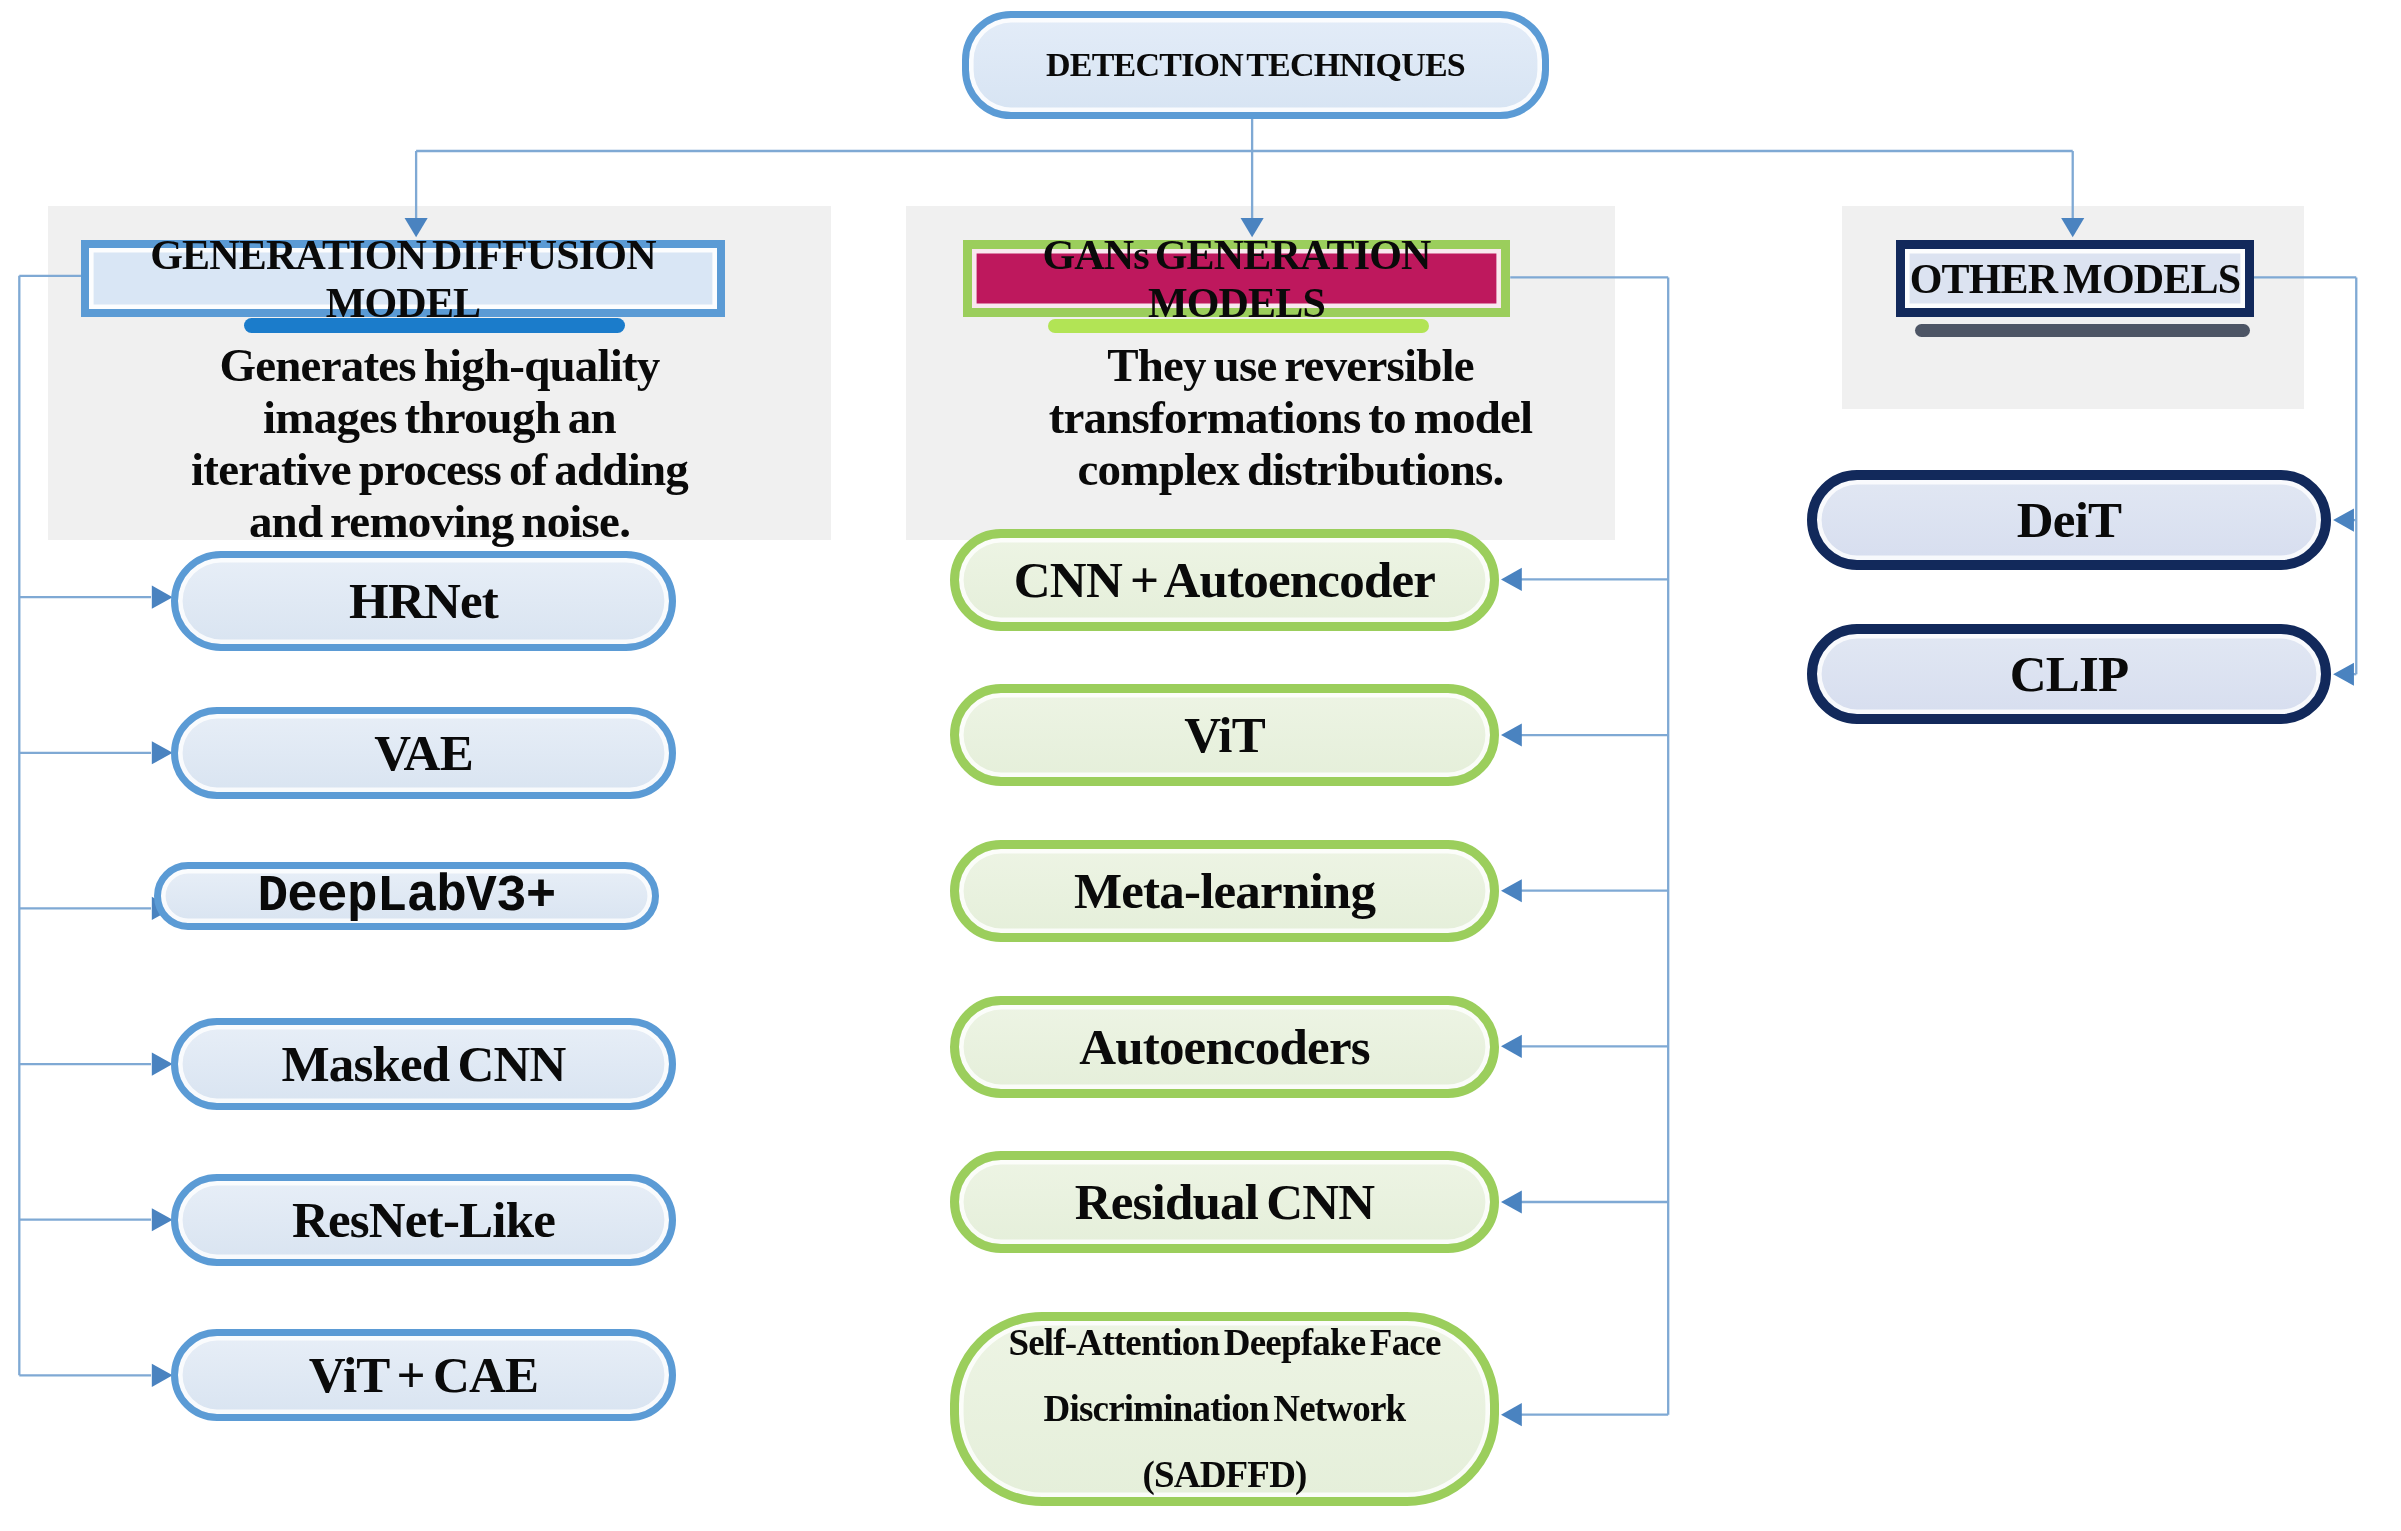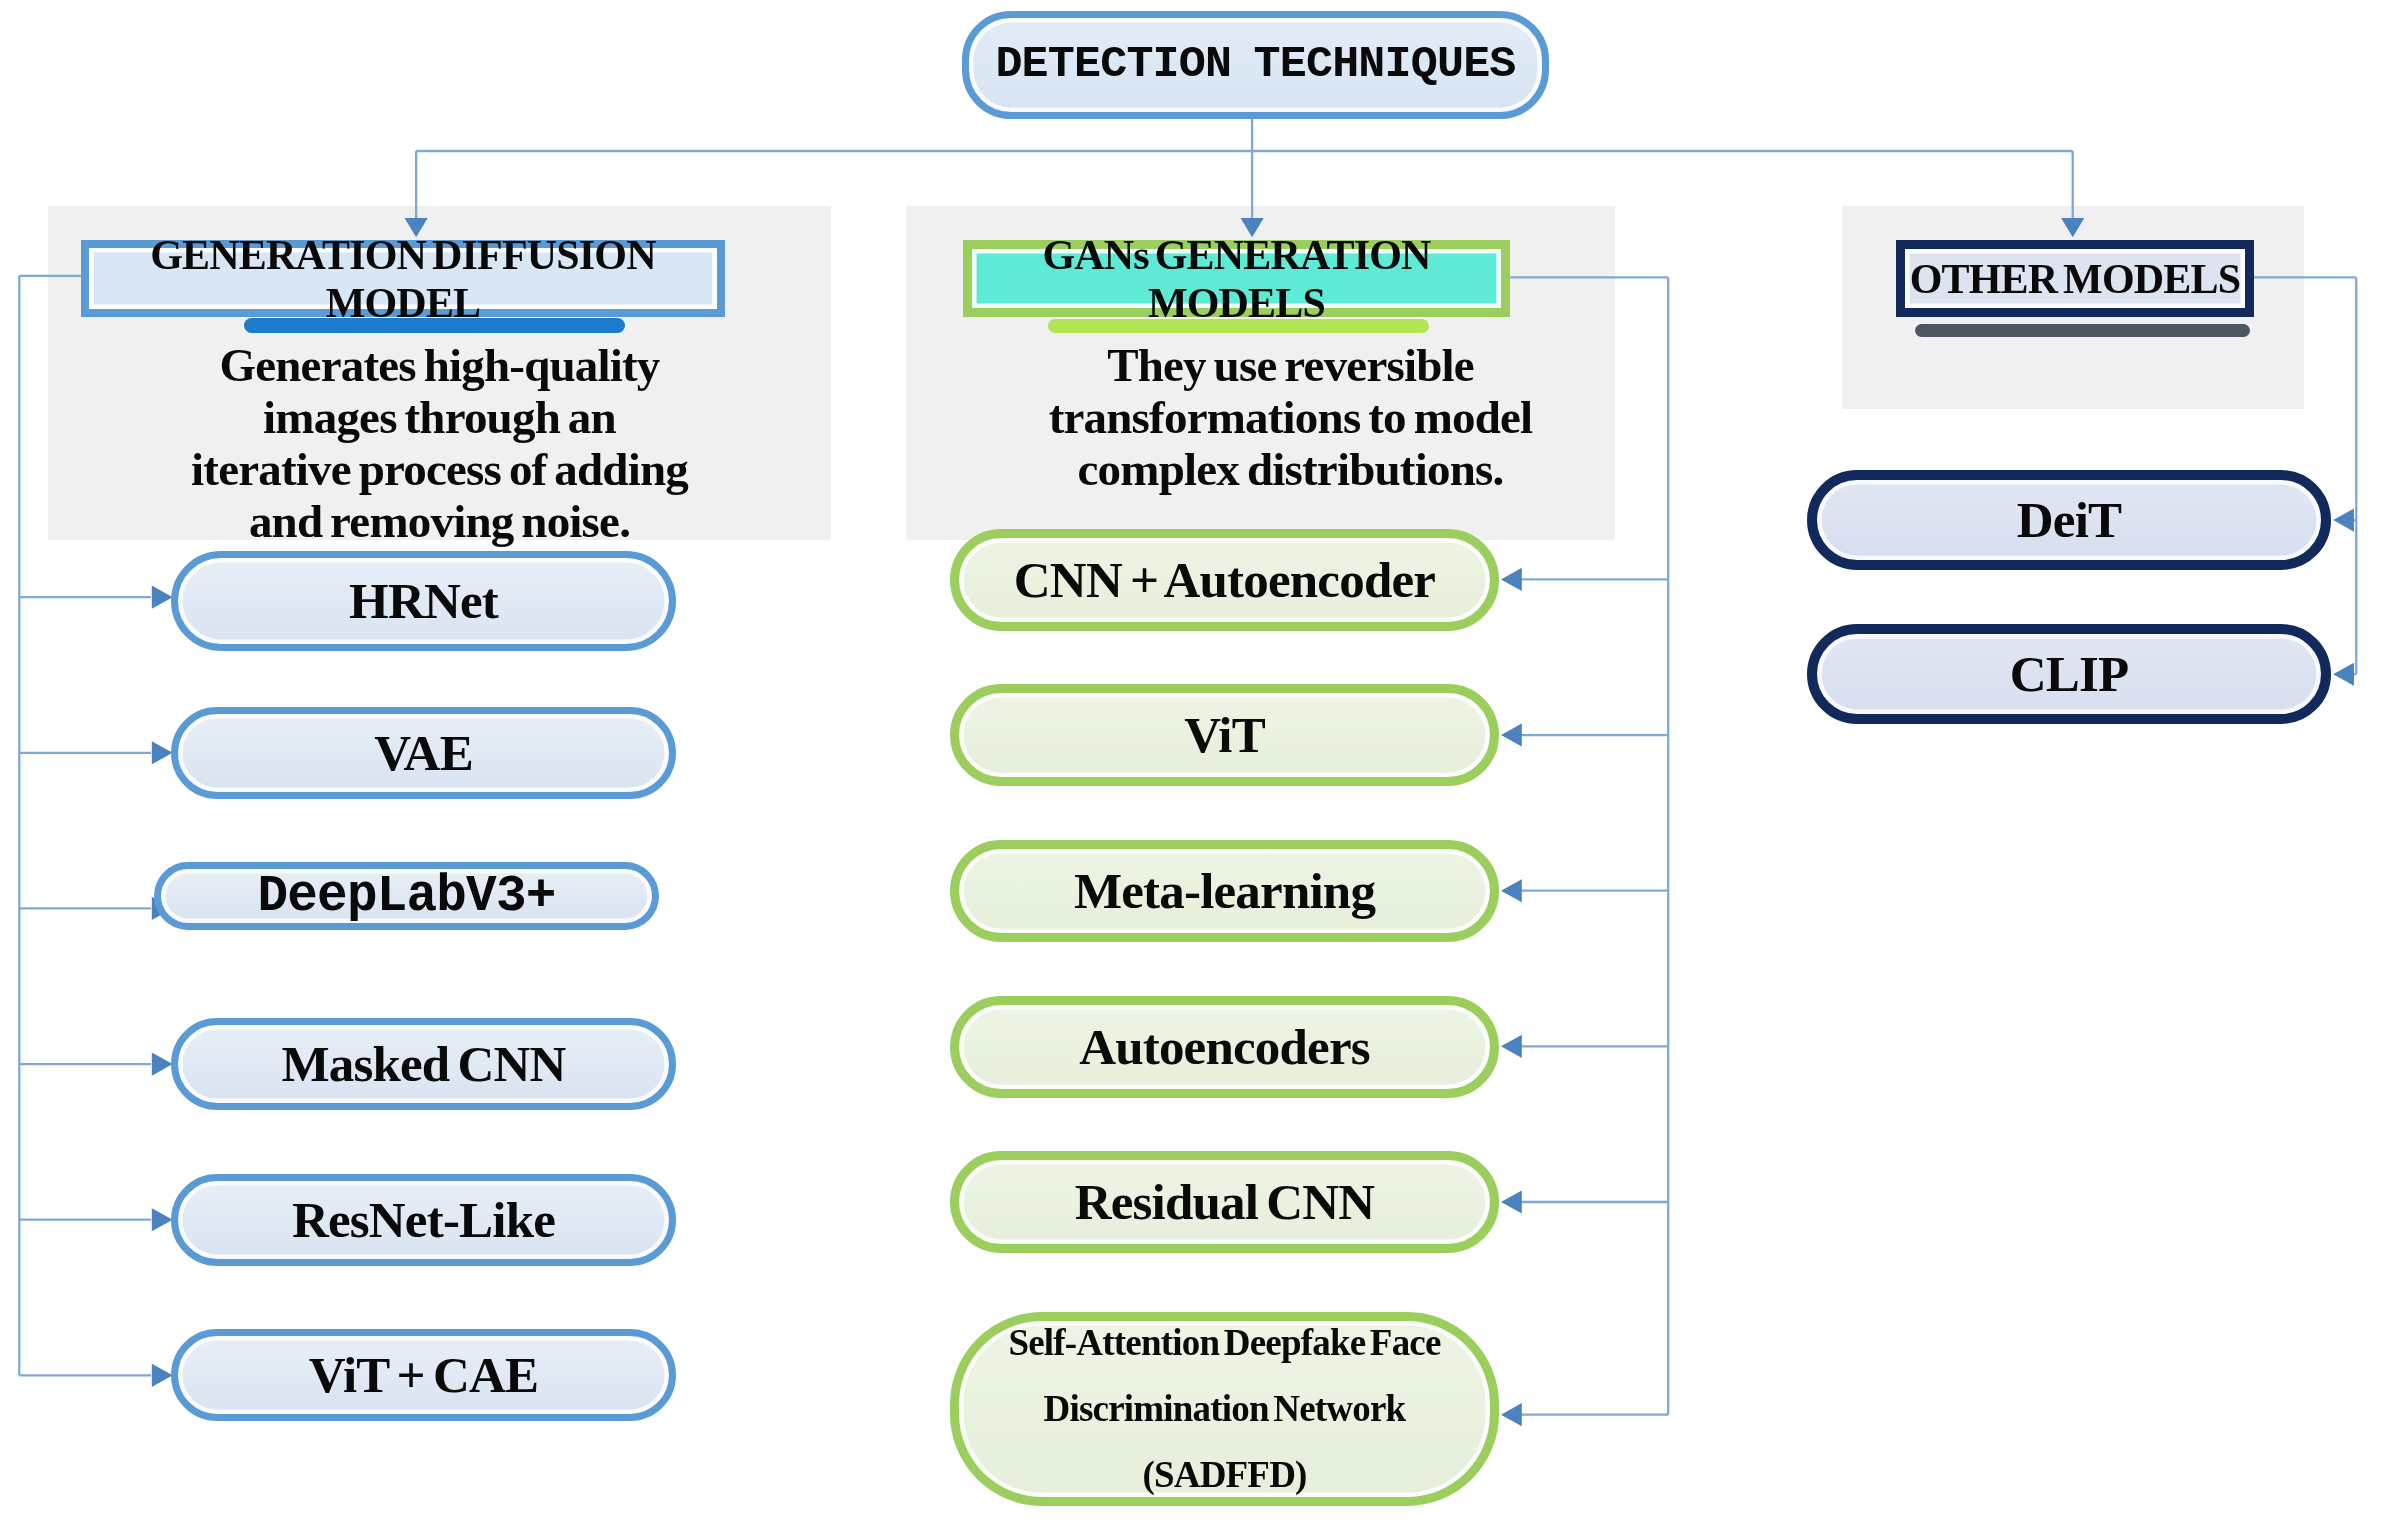--- a/index.html
+++ b/index.html
@@ -16,26 +16,25 @@
   .panel{position:absolute; background:var(--panel);}
   .node{
     position:absolute; box-sizing:border-box; display:flex; flex-direction:column;
     align-items:center; justify-content:center; text-align:center;
     font-weight:bold; color:var(--text); letter-spacing:-0.8px; word-spacing:-3.9px;
   }
   .topbox{
     background:linear-gradient(180deg,#E3ECF8,#D7E4F3);
     border:7.7px solid var(--blue-border); border-radius:49px;
     box-shadow:inset 0 0 0 4.6px rgba(255,255,255,.85);
-    font-size:45px;
-    font-family:Liberation Mono, monospace;
+    font-size:34px;
   }
   .header{font-size:42px; box-shadow:inset 0 0 0 4.6px rgba(255,255,255,.9);}
   .header-blue{background:#D9E6F5; border:8.5px solid var(--blue-border);}
-  .header-green{background:#5eead4; border:9.2px solid var(--green-border);}
+  .header-green{background:#be185d; border:9.2px solid var(--green-border);}
   .header-navy{background:#DCE3F1; border:9.2px solid var(--navy-border);}
   .underline{position:absolute; border-radius:7.7px;}
   .pill{border-radius:770px; font-size:51px;}
   .pill-blue{
     background:linear-gradient(180deg,#E7EEF7,#D9E4F1);
     border:7.7px solid var(--blue-border);
     box-shadow:inset 0 0 0 4.6px rgba(255,255,255,.8);
   }
   .pill-green{
     background:linear-gradient(180deg,#EDF4E4,#E5EFDA);

